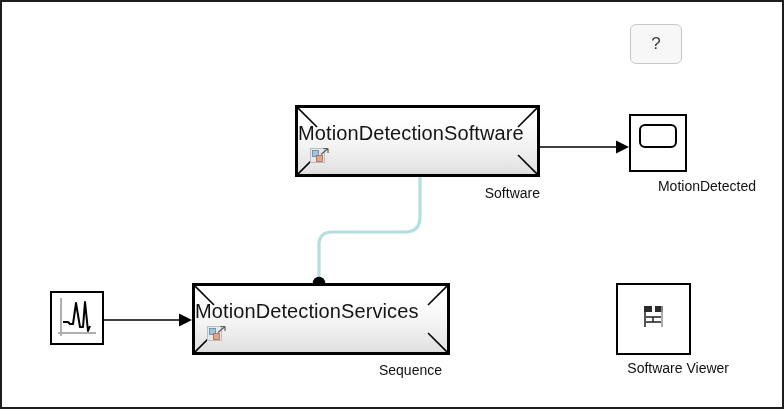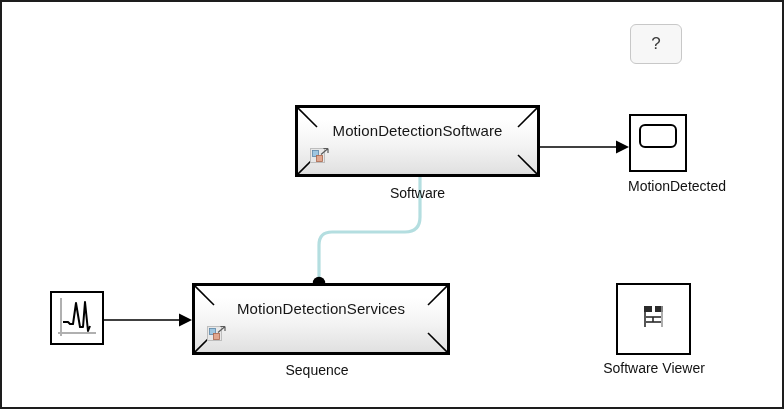--- a/index.html
+++ b/index.html
@@ -57,37 +57,36 @@
   .component .corner svg { display: block; }
   .corner.tl { left: 0px;  top: 0px; }
   .corner.tr { right: 0px; top: 0px; }
   .corner.bl { left: 0px;  bottom: 0px; }
   .corner.br { right: 0px; bottom: 0px; }
 
   .component-title {
     position: absolute;
     left: 0; right: 0;
     top: 14px;
-    text-align: center;
-    font-size: 15px;
+    font-size: 20px;
     color: #151515;
     letter-spacing: 0.1px;
   }
 
   .badge-icon {
     position: absolute;
     left: 12px;
     bottom: 8px;
     width: 19px;
     height: 18px;
   }
 
   .block-label {
     position: absolute;
-    text-align: center;
+    text-align: right;
     font-size: 14px;
     color: #111111;
     white-space: nowrap;
   }
 
   
   .sq-block {
     position: absolute;
     box-sizing: border-box;
     border: 2px solid #000000;

